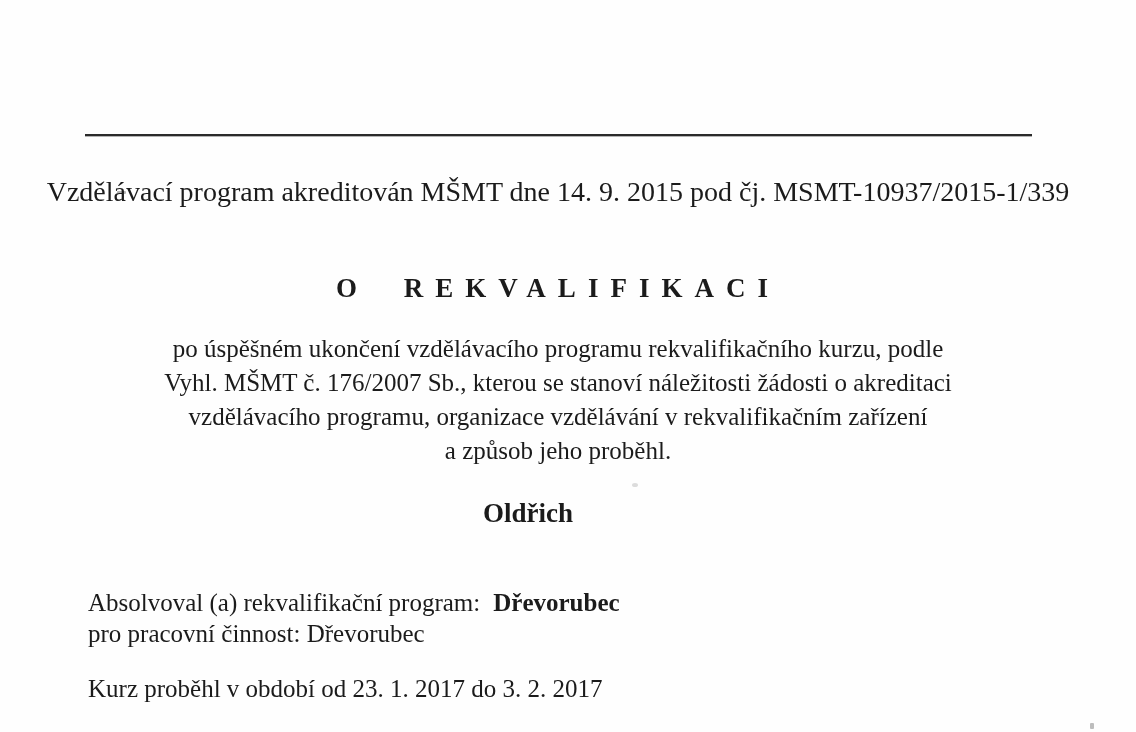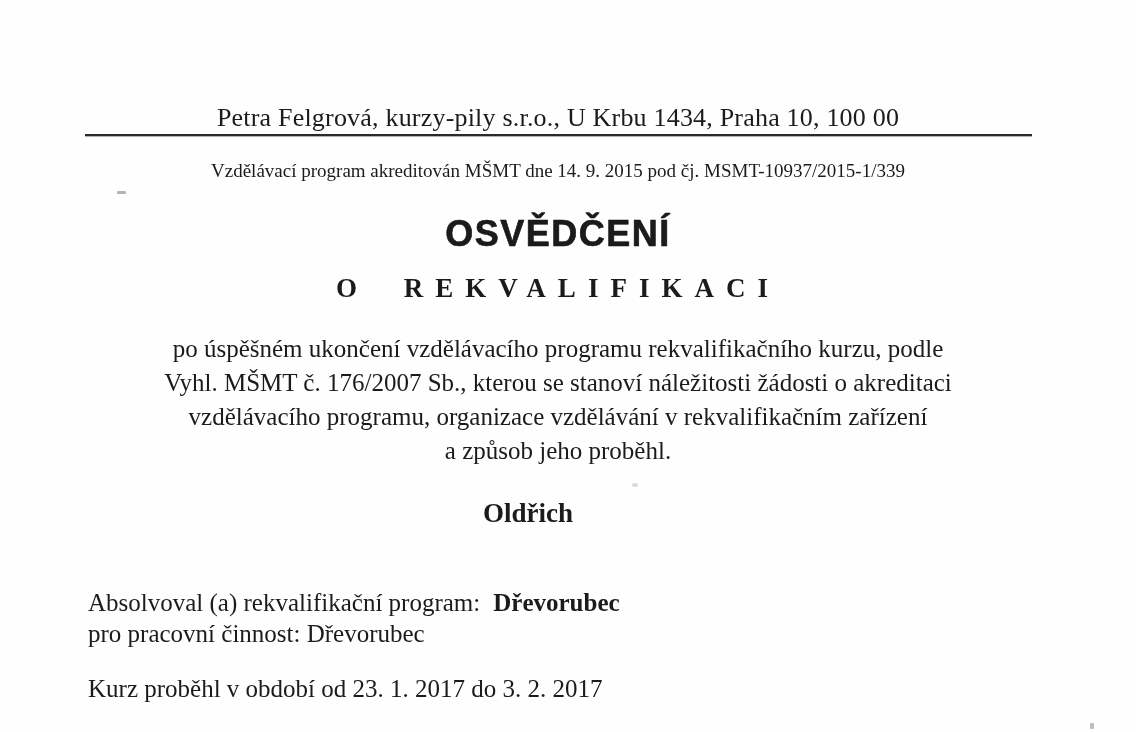--- a/index.html
+++ b/index.html
@@ -29,22 +29,22 @@
   }
   .header-rule {
     top: 134px;
     left: 85px;
     width: 947px;
     height: 2px;
     background: #2a2a2a;
     box-shadow: 0 1px 0 rgba(40,40,40,0.35);
   }
   .accreditation {
-    top: 160px;
-    font-size: 19px;
+    top: 176px;
+    font-size: 28px;
   }
   .title {
     top: 213px;
     font-family: "Liberation Sans", sans-serif;
     font-weight: bold;
     font-size: 36px;
     letter-spacing: 1.5px;
     -webkit-text-stroke: 0.6px #111;
   }
   .subtitle {
@@ -109,29 +109,27 @@
     background: #9a9a9a;
     opacity: 0.65;
     border-radius: 1px;
   }
 </style>
 </head>
 <body>
 
 <div class="page">
 
-  <div class="abs centered provider-line">Petra Felgrová, kurzy-pily s.r.o., U Krbu 1434, Praha 10, 100 00</div>
 
   <div class="abs header-rule"></div>
 
   <div class="abs artifact-dash"></div>
 
   <div class="abs centered accreditation">Vzdělávací program akreditován MŠMT dne 14. 9. 2015 pod čj. MSMT-10937/2015-1/339</div>
 
-  <div class="abs centered title">OSVĚDČENÍ</div>
 
   <div class="abs centered subtitle">O REKVALIFIKACI</div>
 
   <div class="abs centered body-text">
     <div>po úspěšném ukončení vzdělávacího programu rekvalifikačního kurzu, podle</div>
     <div>Vyhl. MŠMT č. 176/2007 Sb., kterou se stanoví náležitosti žádosti o akreditaci</div>
     <div>vzdělávacího programu, organizace vzdělávání v rekvalifikačním zařízení</div>
     <div>a způsob jeho proběhl.</div>
   </div>
 

